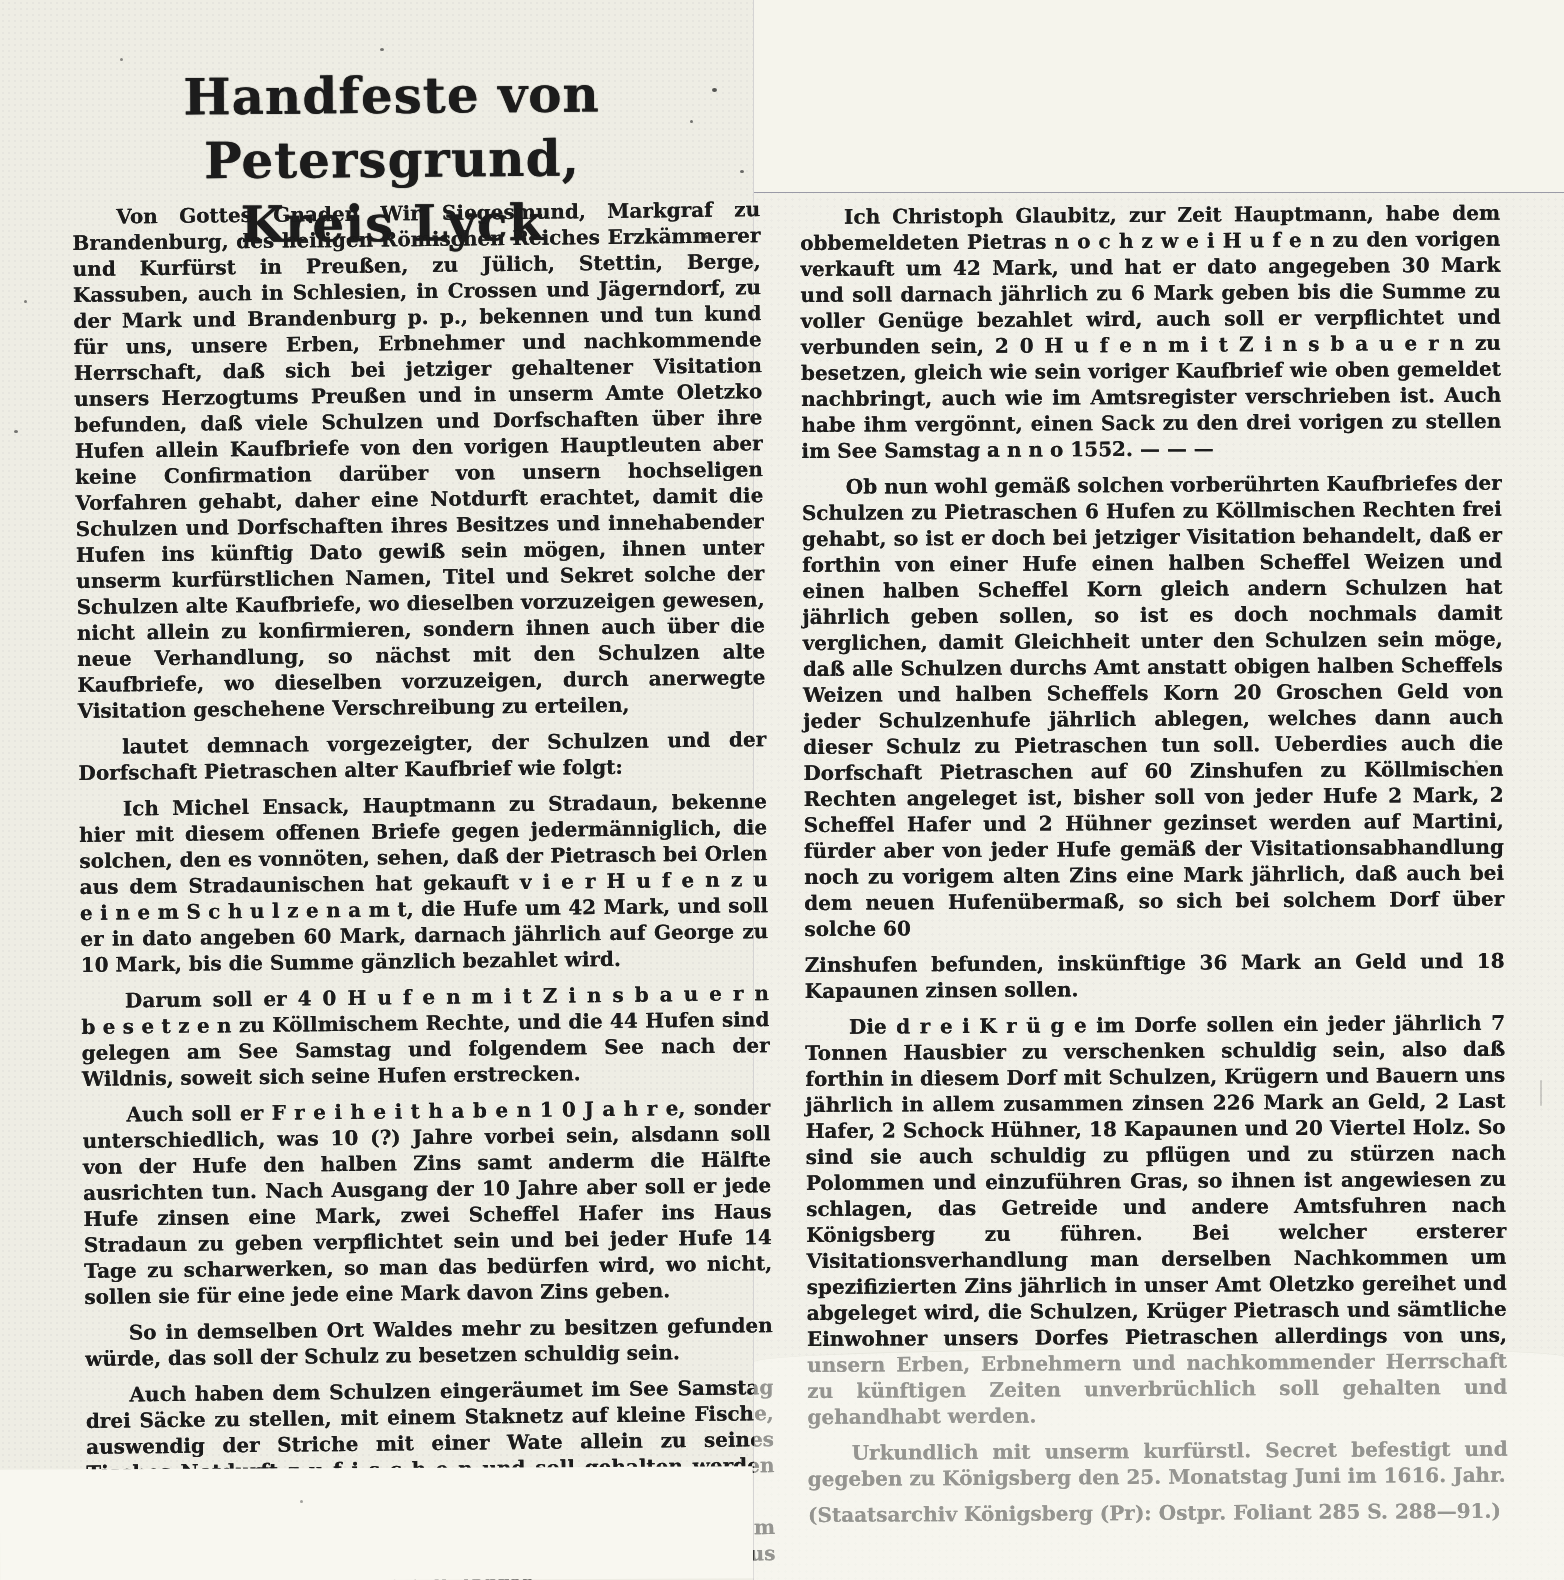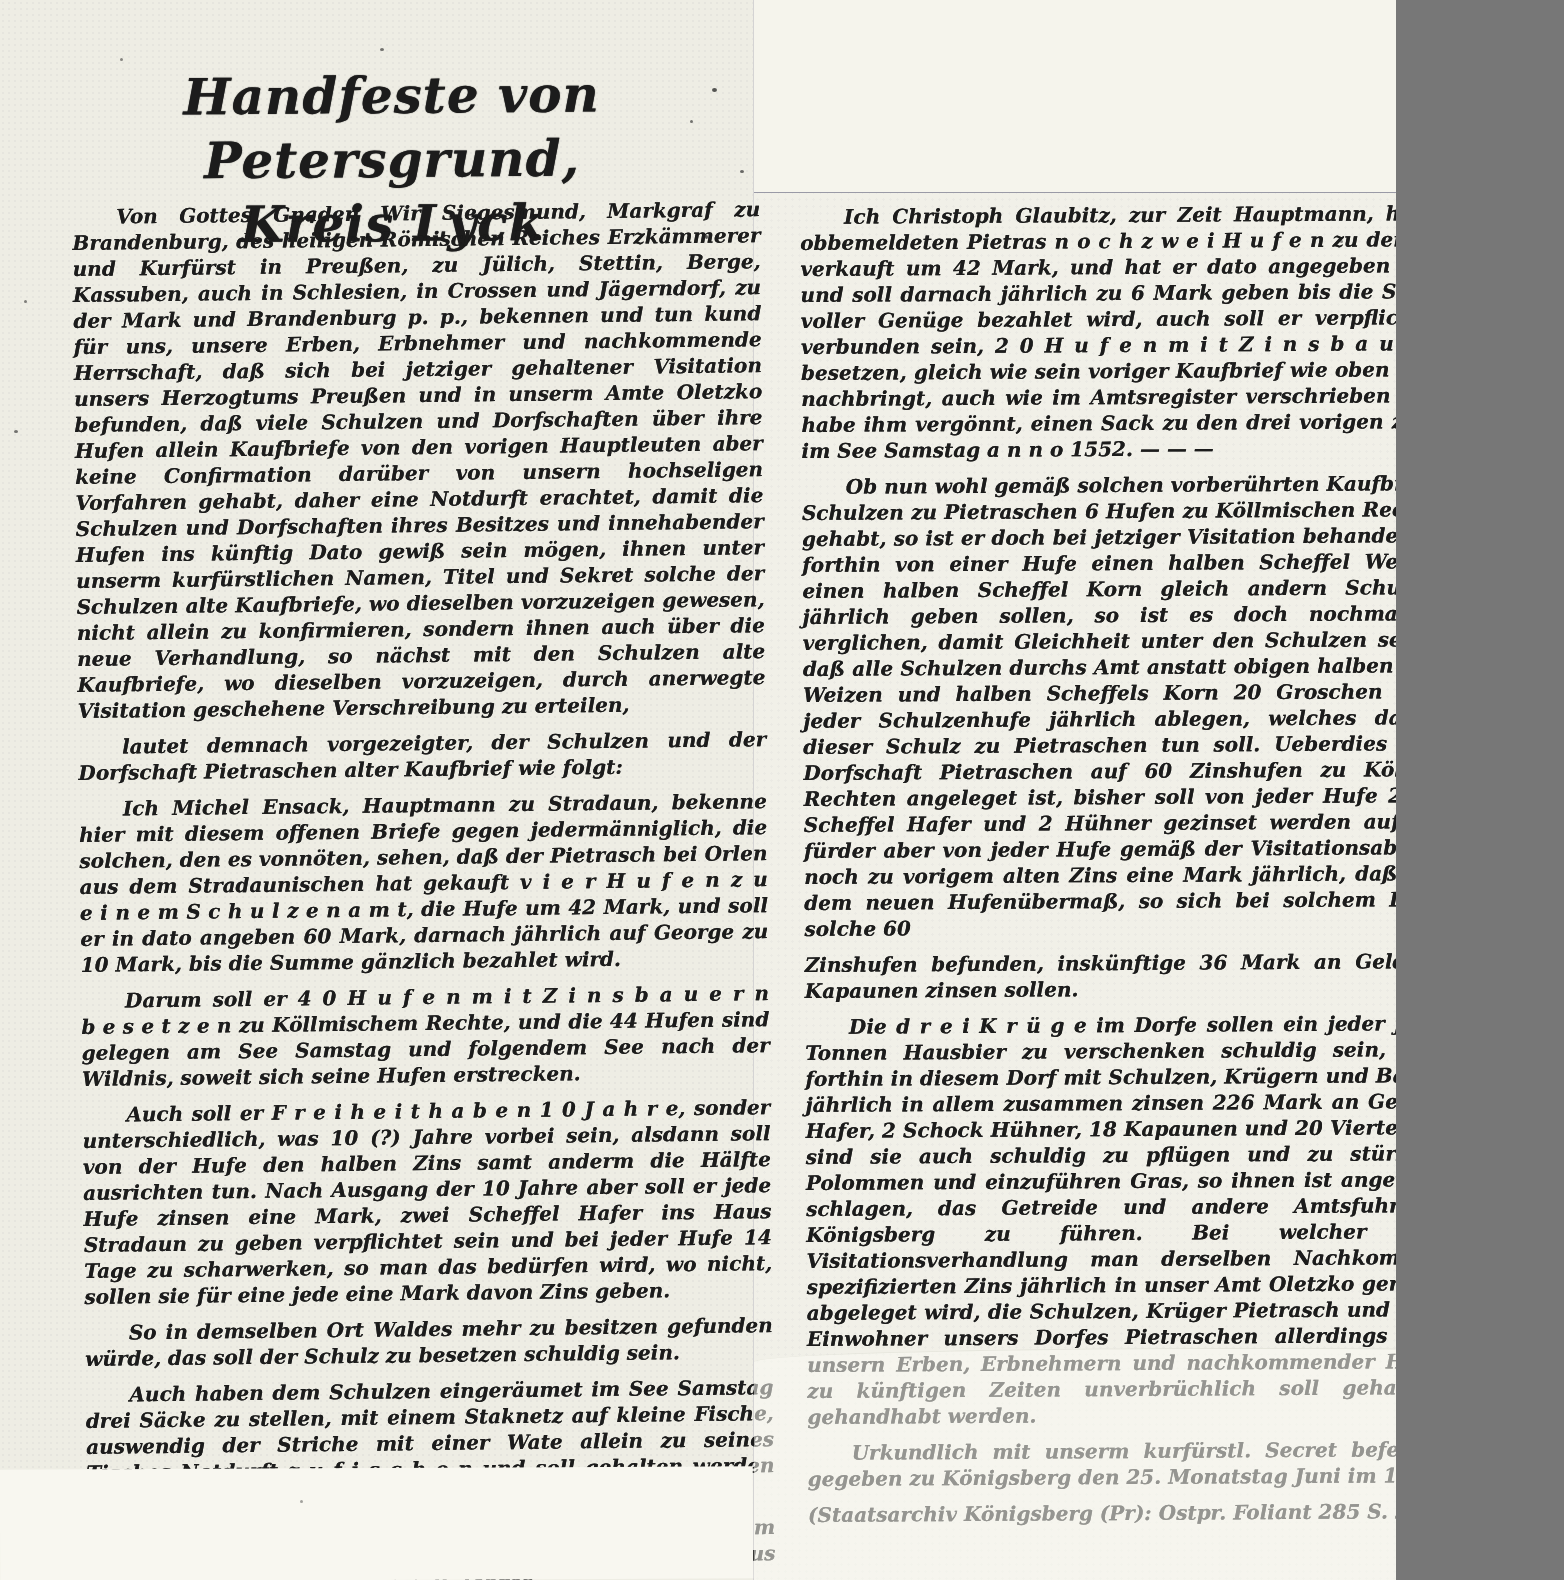--- a/index.html
+++ b/index.html
@@ -1,27 +1,26 @@
 <!DOCTYPE html>
 <html lang="de"><head>
 <meta charset="utf-8">
 <style>
   html, body { margin: 0; padding: 0; background: #777; }
 
   .scan {
     position: relative;
-    width: 1396px;
+    width: 1564px;
     height: 1580px;
     overflow: hidden;
     background-color: #eeede4;
     background-image: radial-gradient(rgba(90,90,130,0.055) 1px, transparent 1.2px);
     background-size: 6px 6px;
     font-family: "DejaVu Serif", serif;
     color: #1c1c1c;
-    font-style: italic;
   }
 
   
   .page-right {
     position: absolute;
     left: 753px; top: 0;
     width: 811px; height: 1580px;
     background-color: #f1f0e8;
     background-image: radial-gradient(rgba(90,90,130,0.045) 1px, transparent 1.2px);
     background-size: 7px 7px;

